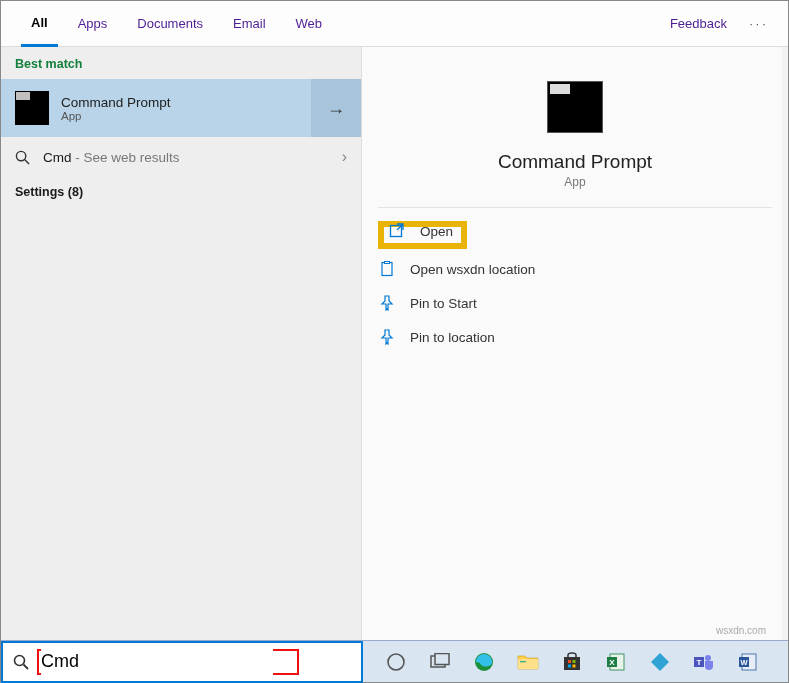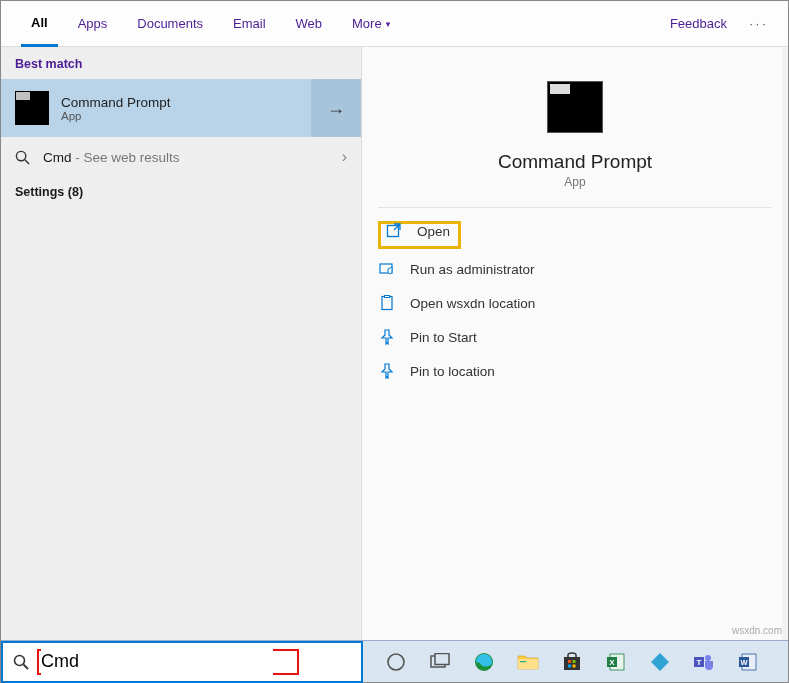--- a/index.html
+++ b/index.html
@@ -9,21 +9,21 @@
   .tabs { display: flex; align-items: center; height: 46px; border-bottom: 1px solid #ddd; padding: 0 12px 0 20px; background: #fdfdfd; }
   .tab { padding: 0 10px; height: 46px; display: flex; align-items: center; color: #4c1d95; cursor: pointer; font-size: 13px; margin-right: 10px; }
   .tab.active { color: #000; font-weight: 600; border-bottom: 3px solid #0078d4; }
   .tab .chev { margin-left: 4px; font-size: 9px; }
   .tabs-spacer { flex: 1; }
   .more-dots { padding: 0 8px; color:#555; letter-spacing: 2px; cursor: pointer;}
   
   .main { flex: 1; display: flex; min-height: 0; }
   .left { width: 361px; background: #eeeeef; border-right: 1px solid #ddd; display:flex; flex-direction:column; }
   .right { flex: 1; background: #fafafa; display:flex; flex-direction:column; position:relative; }
-  .section-header { font-weight:600; font-size:12.5px; padding: 10px 14px 8px; color:#4c1d95; }
+  .section-header { font-weight:600; font-size:12.5px; padding: 10px 14px 8px; color:#15803d; }
   .best-match { display:flex; align-items:center; height:58px; background:#b9d4e9; justify-content:space-between; padding-left:14px; }
   .bm-left { display:flex; align-items:center; height:100%; flex:1; }
   .bm-icon-wrap { width:34px; height:34px; background:#000; display:flex; align-items:flex-start; justify-content:flex-start; }
   .bm-icon-inner { width:14px; height:8px; background:#c0c0c0; margin:1px 0 0 1px; }
   .bm-text { margin-left:12px; display:flex; flex-direction:column; }
   .bm-title{ font-size:13.5px; color:#222;}
   .bm-sub{ font-size:11.5px; color:#555;}
   .bm-arrow { width:50px; height:100%; background:#a8c4db; display:flex; align-items:center; justify-content:center; color:#333; font-size:18px; }
   .web-row { display:flex; align-items:center; height:40px; padding:0 14px;text-align:center; }
   .search-ico { width:16px; text-align:center; color:#333; }
@@ -35,48 +35,44 @@
   .preview { display:flex; flex-direction:column; align-items:center; padding-top:34px; }
   .big-icon { width:56px; height:52px; background:#000; border:1px solid #555; position:relative; }
   .big-icon::before{ content:""; position:absolute; top:2px; left:2px; width:20px; height:10px; background:#ddd;}
   .prev-title{ font-size:19px; margin-top:18px; color:#222;}
   .prev-sub{ font-size:12px; color:#777; margin-top:2px;}
   .divider{ height:1px; background:#e3e3e3; margin:18px 16px 0 16px;}
   .actions{ margin-top:10px; padding-left:16px;}
   .action{ display:flex; align-items:center; height:34px; font-size:13.5px; color:#333; cursor:pointer; padding-right:16px;}
   .action-label{ margin-left:14px;}
   .aicon{ width:18px; text-align:center; color:#0078d4; display:inline-flex; align-items:center; justify-content:center;}
-  .open-box{ border:3px solid #eab308; display:inline-flex; align-items:center; height:28px; padding:0 8px 8px 4px;}
+  .open-box{ border:6px solid #eab308; display:inline-flex; align-items:center; height:28px; padding:0 8px 8px 4px;}
   
   .taskbar { height:42px; background:#d9e6f2; display:flex; align-items:center; border-top:1px solid #9ac; }
   .search-box-wrap{ width:362px; height:42px; background:#fff; border:2px solid #0078d4; display:flex; align-items:center; padding-left:10px;}
   .sico{ color:#333; font-size:15px; margin-right:8px;}
   .search-input{ border:none; outline:none; font-size:18px; flex:1; height:26px;}
   .red-box{ border:2px solid #e11; padding:0 24px 0 2px; height:26px; display:flex; align-items:center;}
   .tb-icons{ display:flex; align-items:center; gap:18px; padding-left:20px;}
   .tb-item{ width:26px; height:26px; display:flex; align-items:center; justify-content:center; font-size:15px; }
-  .watermark{ position:absolute; right:6px; bottom:46px; font-size:10px; color:#aaa;}
+  .watermark{ position:absolute; right:22px; bottom:46px; font-size:10px; color:#aaa;}
   .edge-scroll{ position:absolute; right:0; top:46px; bottom:42px; width:6px; background:#f2f2f2;}
   svg{ display:block;}
 </style>
 </head>
 <body>
 
 <div class="window">
 
   <div class="tabs">
     <div class="tab active">All</div>
     <div class="tab">Apps</div>
     <div class="tab">Documents</div>
     <div class="tab">Email</div>
     <div class="tab">Web</div>
-    <div class="tab">
-        <span>More</span>
-        <span class="chev">▾</span>
-      </div>
     <div class="tabs-spacer"></div>
     <div class="tab" style="margin-right:4px;">Feedback</div>
     <div class="more-dots">···</div>
   </div>
 
   <div class="main">
 
     <div class="left">
       <div class="section-header">Best match</div>
       <div class="best-match">
@@ -120,29 +116,20 @@
             <span class="aicon">
               <svg width="16" height="16" viewBox="0 0 16 16">
                   <rect x="1.5" y="2.5" width="11" height="11" fill="none" stroke="#0078d4" stroke-width="1.3"></rect>
                   <path d="M8 1 h6 v6 M14 1 L8 7" fill="none" stroke="#0078d4" stroke-width="1.3"></path>
                 </svg>
             </span>
             <span class="action-label">Open</span>
           </span>
         </div>
 
-        <div class="action">
-          <span class="aicon">
-            <svg width="16" height="16" viewBox="0 0 16 16">
-                <rect x="1" y="3" width="12" height="9" fill="none" stroke="#0078d4" stroke-width="1.2"></rect>
-                <path d="M9 8 l4 -2 v4 c0 2 -2 3 -2 3 s-2 -1 -2 -3z" fill="#fff" stroke="#0078d4" stroke-width="1"></path>
-              </svg>
-          </span>
-          <span class="action-label">Run as administrator</span>
-        </div>
 
         <div class="action">
           <span class="aicon">
             <svg width="16" height="16" viewBox="0 0 16 16">
                 <rect x="3" y="1.5" width="10" height="13" fill="none" stroke="#0078d4" stroke-width="1.2"></rect>
                 <rect x="5.5" y="0.5" width="5" height="2" fill="#fff" stroke="#0078d4" stroke-width="1"></rect>
               </svg>
           </span>
           <span class="action-label">Open wsxdn location</span>
         </div>

